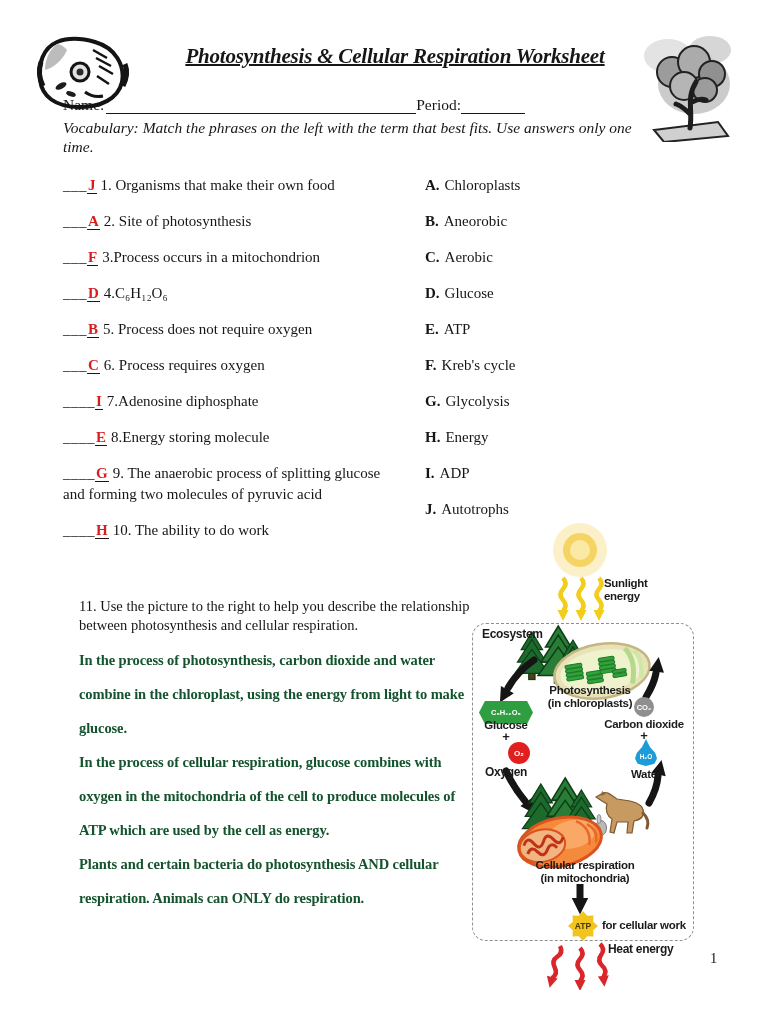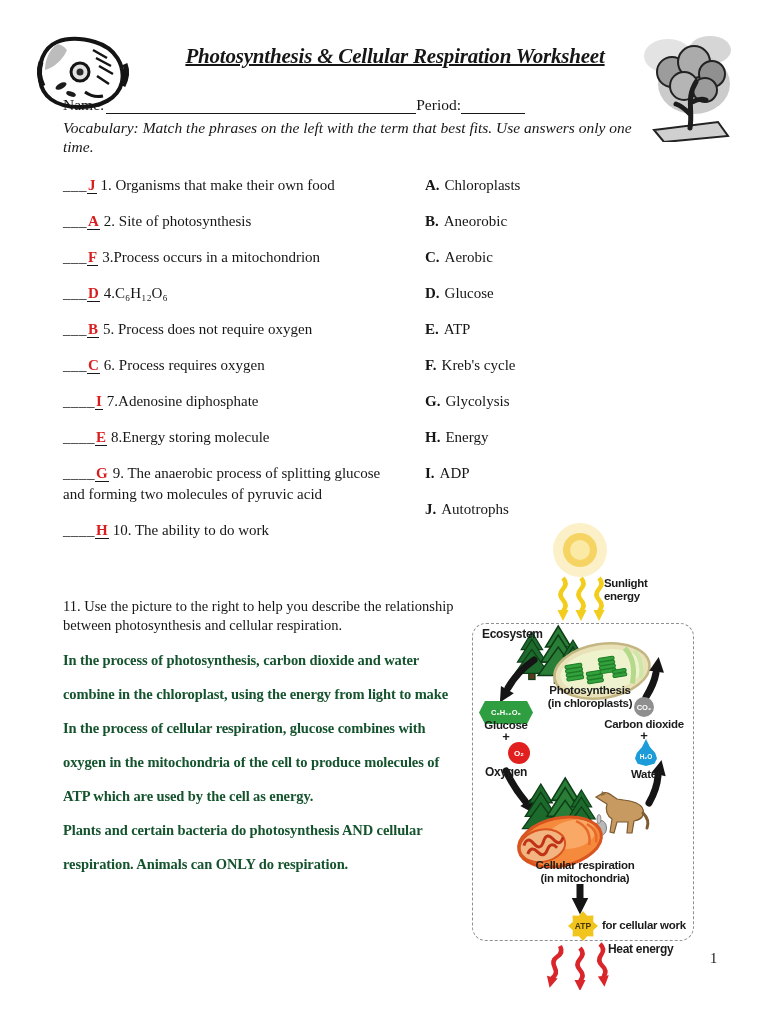--- a/index.html
+++ b/index.html
@@ -32,21 +32,21 @@
   .questions { position:absolute; left:63px; top:175px; width:380px; font-size:15px; }
   .q-row { line-height:21px; margin-bottom:15px; white-space:nowrap; }
   .q-row.q-wrap { white-space:normal; width:340px; }
   .blank { letter-spacing:0.5px; }
   .red-ans { color:#d81e1e; font-weight:bold; border-bottom:1.2px solid #181818; padding:0 1px; }
   .q-text { margin-left:4px; }
   .terms { position:absolute; left:425px; top:175px; width:200px; font-size:15px; }
   .t-row { line-height:21px; margin-bottom:15px; white-space:nowrap; }
   .t-letter { font-weight:bold; margin-right:5px; }
   
-  .q11 { position:absolute; left:63px; top:597px; width:412px; }
+  .q11 { position:absolute; left:79px; top:597px; width:412px; }
   .q11-prompt { font-size:14.5px; line-height:19px; }
   .q11-answers { margin-top:15px; }
   .ans-line {
     color:#14532d; font-weight:bold; font-size:14.5px; line-height:20px;
     margin-bottom:14px; white-space:nowrap; letter-spacing:-0.1px;
   }
   
   .diagram { position:absolute; left:460px; top:520px; width:300px; height:470px;
     font-family:"Liberation Sans", sans-serif; }
   .diagram svg.art { position:absolute; left:0; top:0; }
@@ -165,20 +165,21 @@
     <div class="t-row"><span class="t-letter">H.</span><span>Energy</span></div>
     <div class="t-row"><span class="t-letter">I.</span><span>ADP</span></div>
     <div class="t-row"><span class="t-letter">J.</span><span>Autotrophs</span></div>
   </div>
 
   <div class="q11">
     <div class="q11-prompt">11. Use the picture to the right to help you describe the relationship between photosynthesis and cellular respiration.</div>
     <div class="q11-answers">
       <div class="ans-line">In the process of photosynthesis, carbon dioxide and water</div>
       <div class="ans-line">combine in the chloroplast, using the energy from light to make</div>
+      <div class="ans-line">glucose.</div>
       <div class="ans-line">In the process of cellular respiration, glucose combines with</div>
       <div class="ans-line">oxygen in the mitochondria of the cell to produce molecules of</div>
       <div class="ans-line">ATP which are used by the cell as energy.</div>
       <div class="ans-line">Plants and certain bacteria do photosynthesis AND cellular</div>
       <div class="ans-line">respiration. Animals can ONLY do respiration.</div>
     </div>
   </div>
 
   <div class="diagram">
     <svg class="art" width="300" height="470" viewBox="0 0 300 470">

